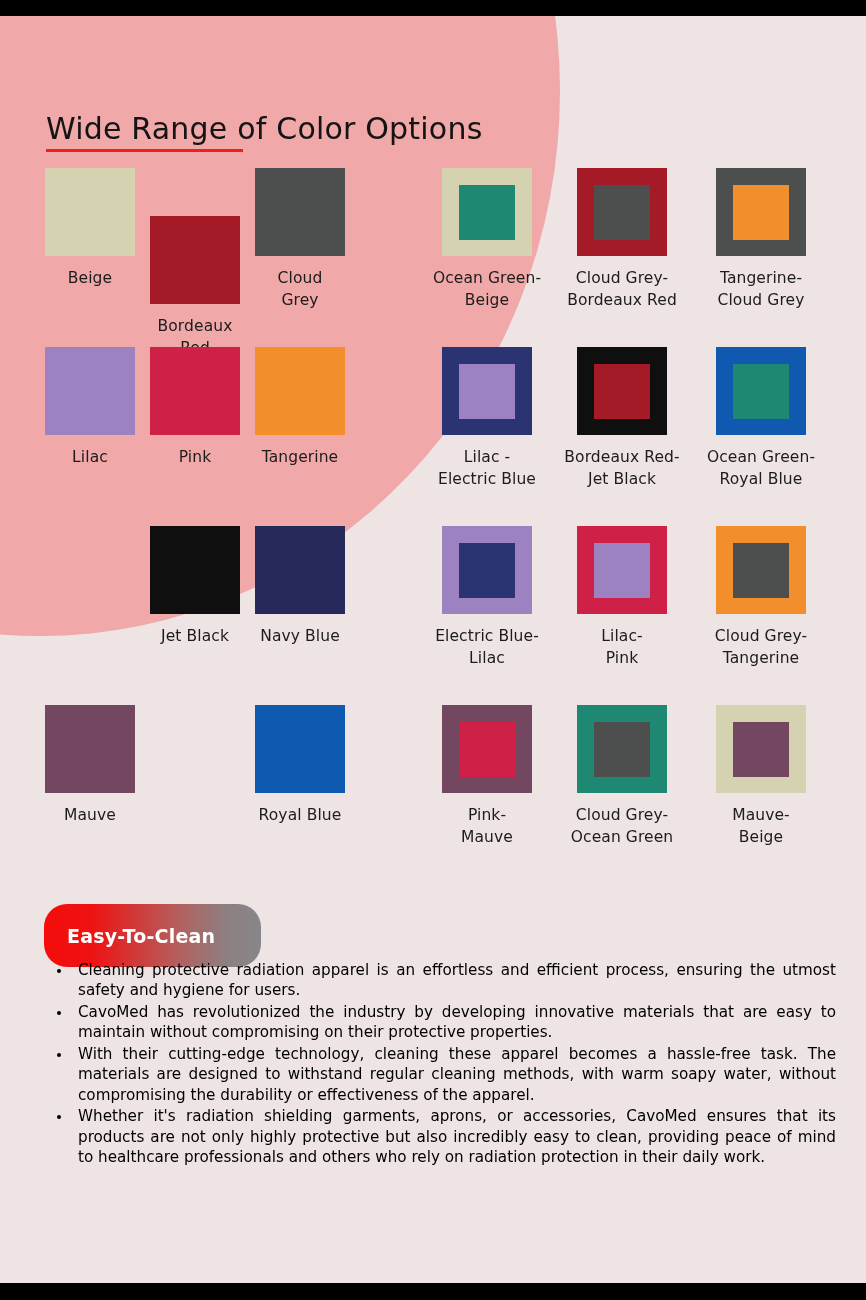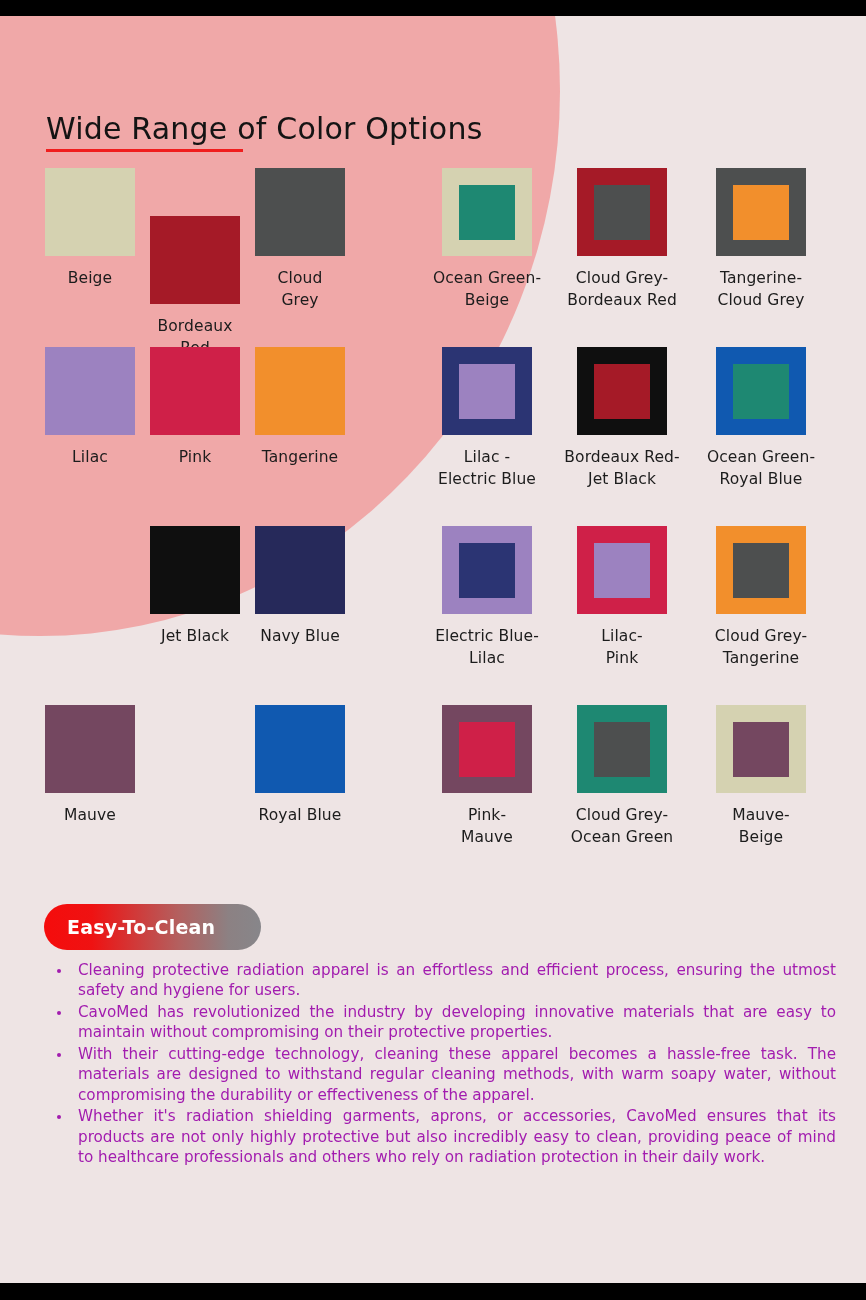--- a/index.html
+++ b/index.html
@@ -47,31 +47,31 @@
     margin-top:11px; font-size:15.5px; color:#1c1c1c; line-height:1.42;
     letter-spacing:.1px; white-space:pre-line;
   }
   .cap.narrow { width:96px; margin-left:-3px; }
   .cap.wide { width:136px; margin-left:-23px; }
   .cap.wider { width:152px; margin-left:-31px; }
 
   
   .badge {
     position:absolute; left:44px; top:888px;
-    width:217px; height:46px; border-radius:23px;
+    width:217px; height:63px; border-radius:23px;
     background:linear-gradient(90deg,#f50c0c 0%,#ef1212 22%,#b3605f 62%,#8c8183 85%,#87868a 100%);
     display:flex; align-items:center; padding-left:23px;
   }
   .badge span { color:#fff; font-size:19px; font-weight:bold; letter-spacing:.2px; }
 
   
   .bullets { position:absolute; left:48px; top:944px; width:788px; }
   .bullets li {
     list-style:disc; margin-left:24px; padding-left:6px;
-    font-size:15.2px; line-height:1.345; color:#a21caf;
+    font-size:15.2px; line-height:1.345; color:#000000;
     text-align:justify; margin-bottom:1px;
   }
   .bullets li::marker { font-size:14px; }
 
   .footnote {
     position:absolute; left:0; top:1178px; width:866px;
     text-align:center; padding-right:18px;
     font-size:19.5px; color:#141414; letter-spacing:.1px;
   }
 </style>

